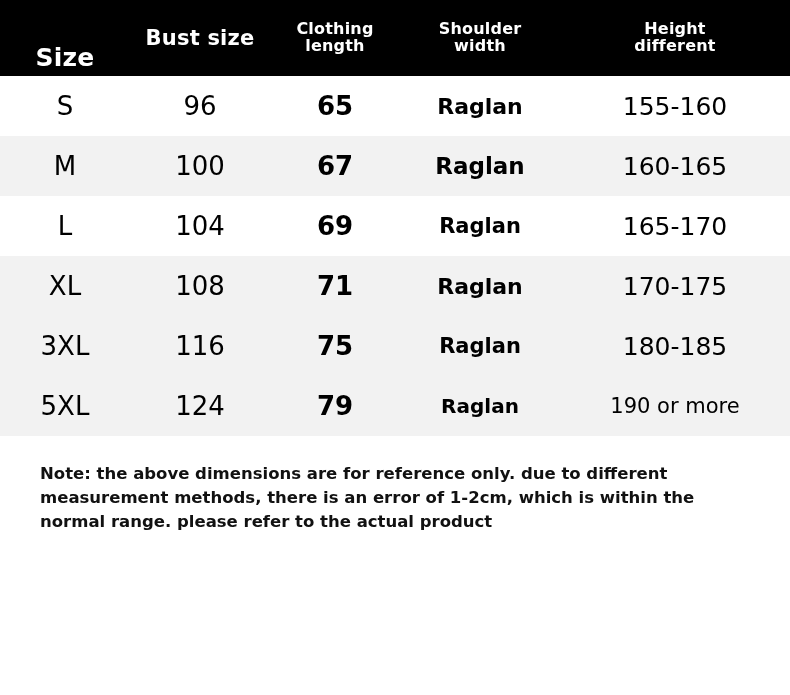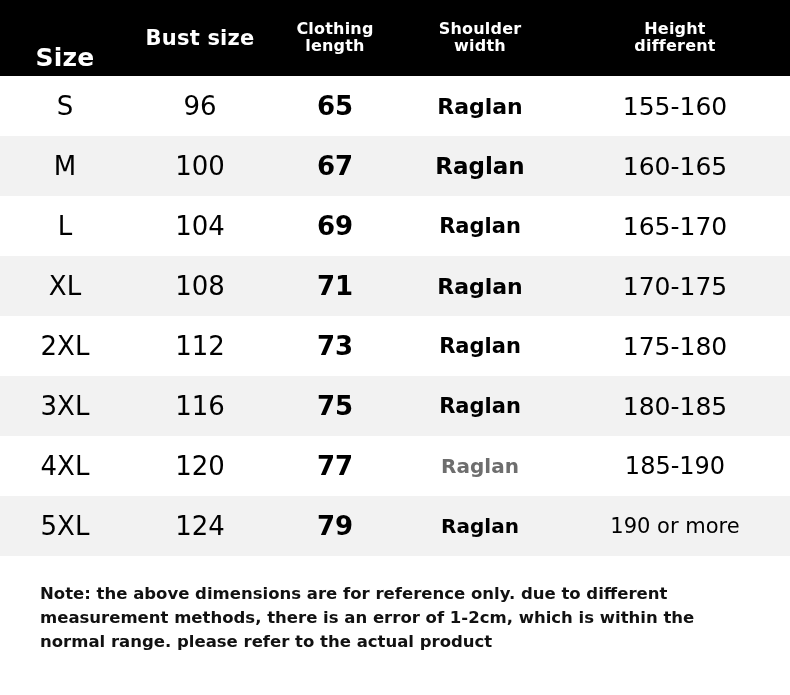--- a/index.html
+++ b/index.html
@@ -152,40 +152,26 @@
         <td class="c-sh">Raglan</td>
         <td class="c-ht">165-170</td>
       </tr>
       <tr class="even r3">
         <td class="c-size">XL</td>
         <td class="c-bust">108</td>
         <td class="c-len">71</td>
         <td class="c-sh">Raglan</td>
         <td class="c-ht">170-175</td>
       </tr>
-      <tr class="odd r4">
-        <td class="c-size">2XL</td>
-        <td class="c-bust">112</td>
-        <td class="c-len">73</td>
-        <td class="c-sh">Raglan</td>
-        <td class="c-ht">175-180</td>
-      </tr>
       <tr class="even r5">
         <td class="c-size">3XL</td>
         <td class="c-bust">116</td>
         <td class="c-len">75</td>
         <td class="c-sh">Raglan</td>
         <td class="c-ht">180-185</td>
-      </tr>
-      <tr class="odd r6">
-        <td class="c-size">4XL</td>
-        <td class="c-bust">120</td>
-        <td class="c-len">77</td>
-        <td class="c-sh">Raglan</td>
-        <td class="c-ht">185-190</td>
       </tr>
       <tr class="even r7">
         <td class="c-size">5XL</td>
         <td class="c-bust">124</td>
         <td class="c-len">79</td>
         <td class="c-sh">Raglan</td>
         <td class="c-ht">190 or more</td>
       </tr>
     </tbody>
   </table>

